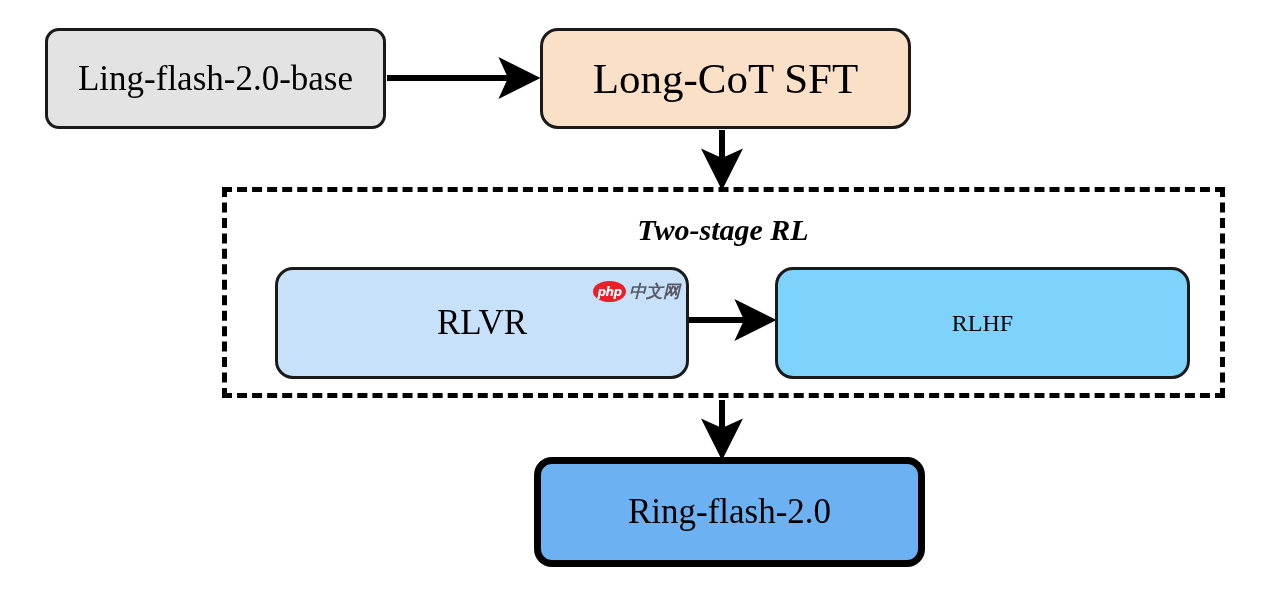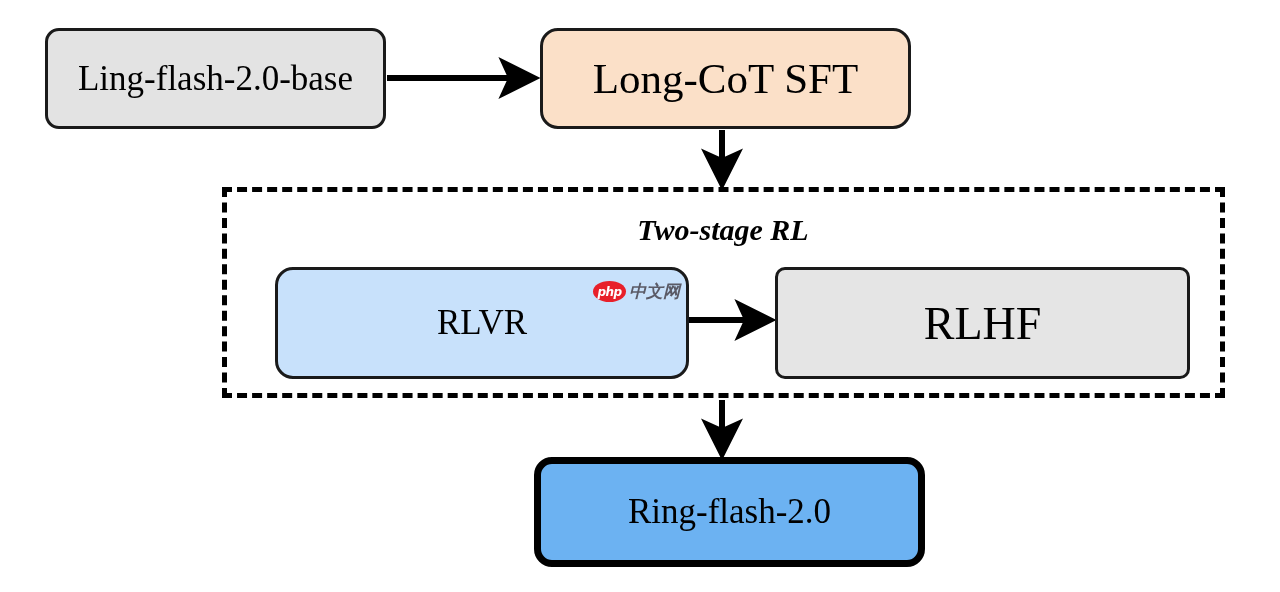--- a/index.html
+++ b/index.html
@@ -60,24 +60,24 @@
     background: #c8e1fb;
     border: 3px solid #1a1a1a;
     border-radius: 18px;
     font-size: 35px;
     margin-left: 12px;
   }
 
   .node-rlhf {
     left: 775px; top: 267px;
     width: 415px; height: 112px;
-    background: #e5e5e5;
+    background: #7dd3fc;
     border: 3px solid #1a1a1a;
-    border-radius: 10px;
-    font-size: 46px;
+    border-radius: 18px;
+    font-size: 24px;
   }
 
   .node-ring {
     left: 534px; top: 457px;
     width: 391px; height: 110px;
     background: #6cb2f2;
     border: 7px solid #000000;
     border-radius: 18px;
     font-size: 35px;
     font-family: Liberation Serif, serif;

